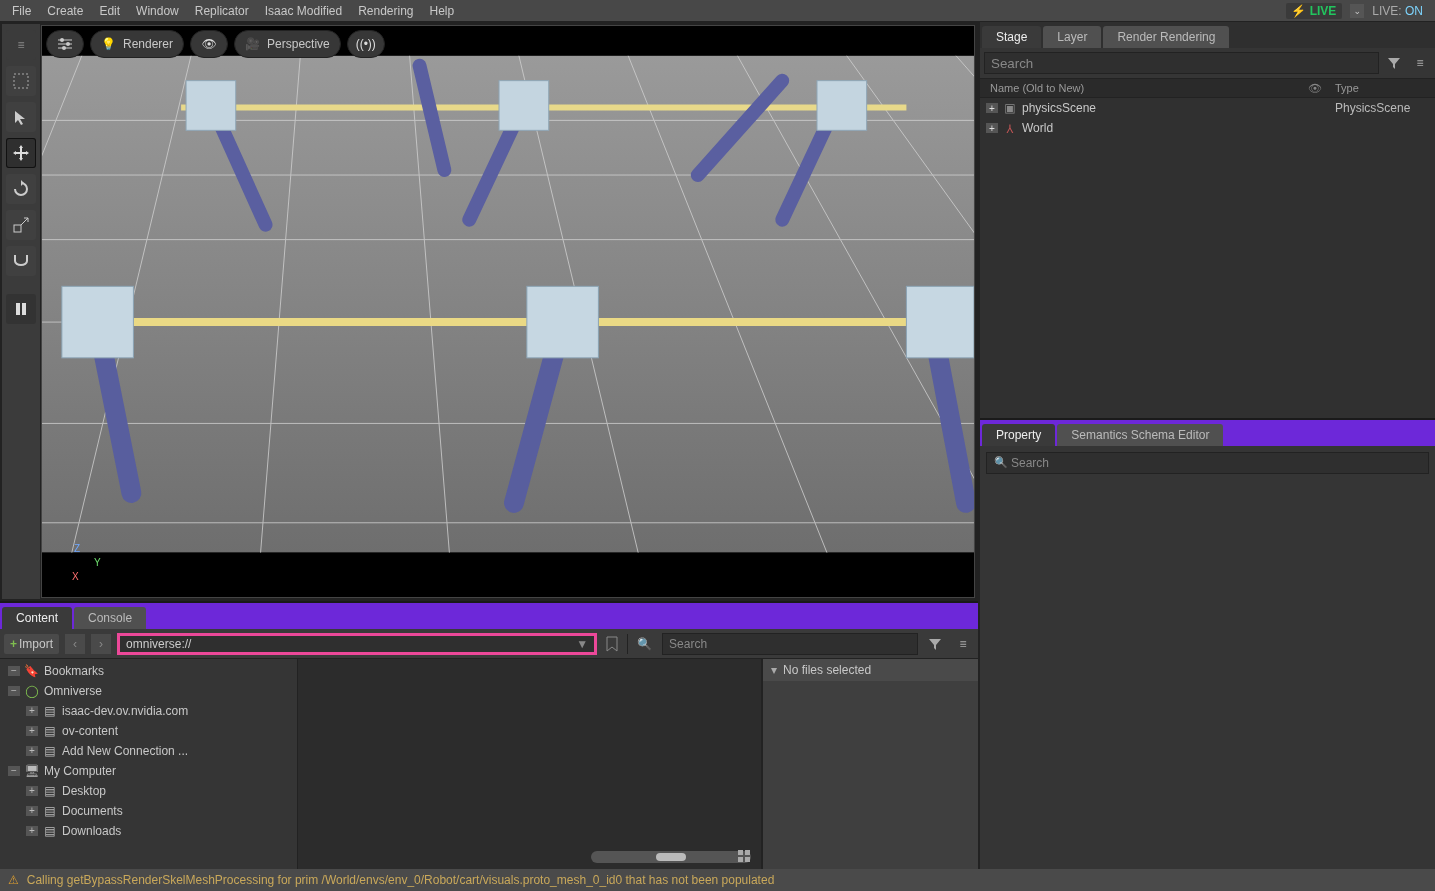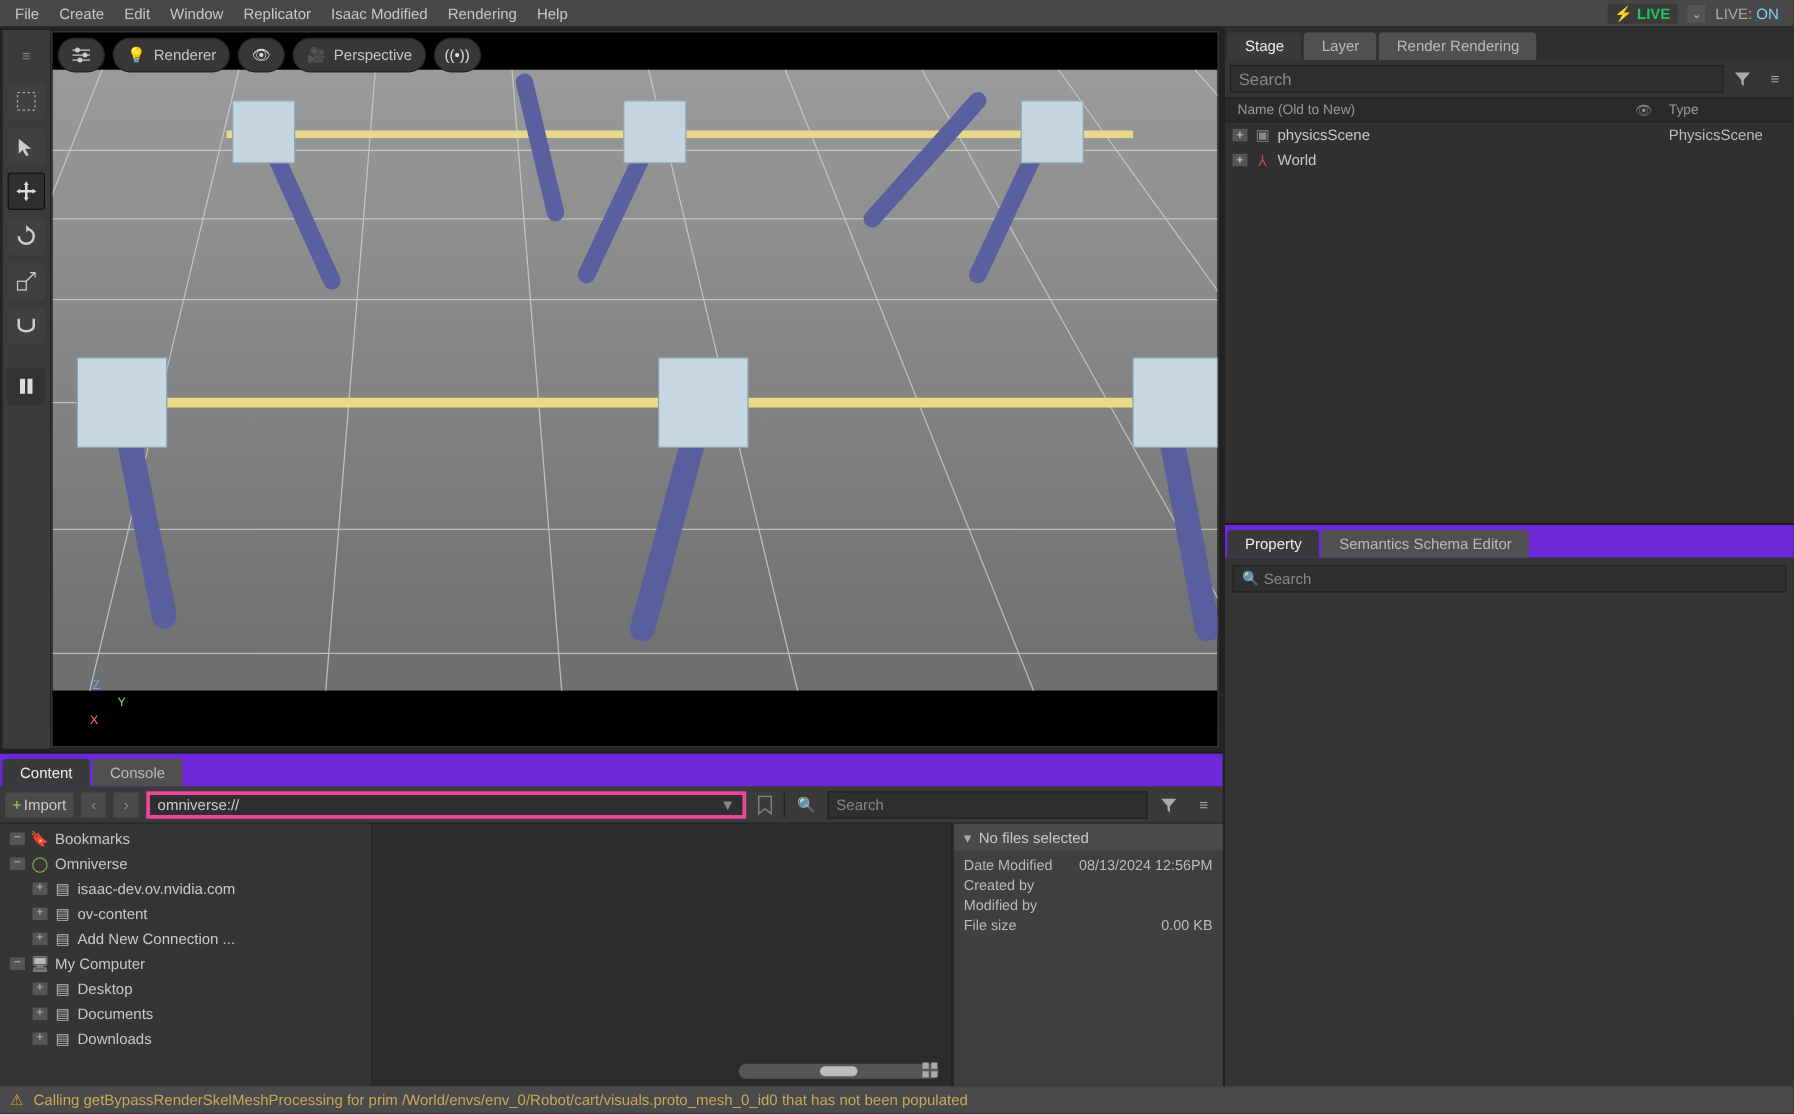--- a/index.html
+++ b/index.html
@@ -353,38 +353,20 @@
                 <rect x="1" y="8" width="5" height="5" fill="#aaa"></rect>
                 <rect x="8" y="8" width="5" height="5" fill="#aaa"></rect>
               </svg>
           </div>
         </div>
         <div class="details-pane">
           <div class="details-head">
             <span style="color:#aaa;">▾</span>
             <span>No files selected</span>
           </div>
-          <div class="details-body">
-            <div class="row">
-                <span>Date Modified</span>
-                <span>08/13/2024 12:56PM</span>
-              </div>
-            <div class="row">
-                <span>Created by</span>
-                <span></span>
-              </div>
-            <div class="row">
-                <span>Modified by</span>
-                <span></span>
-              </div>
-            <div class="row">
-                <span>File size</span>
-                <span>0.00 KB</span>
-              </div>
-          </div>
         </div>
       </div>
     </div>
   </div>
 
   <div class="right-col">
     <div class="stage-panel">
       <div class="stage-tabs tab-strip">
         <div class="tab active">Stage</div>
         <div class="tab">Layer</div>

